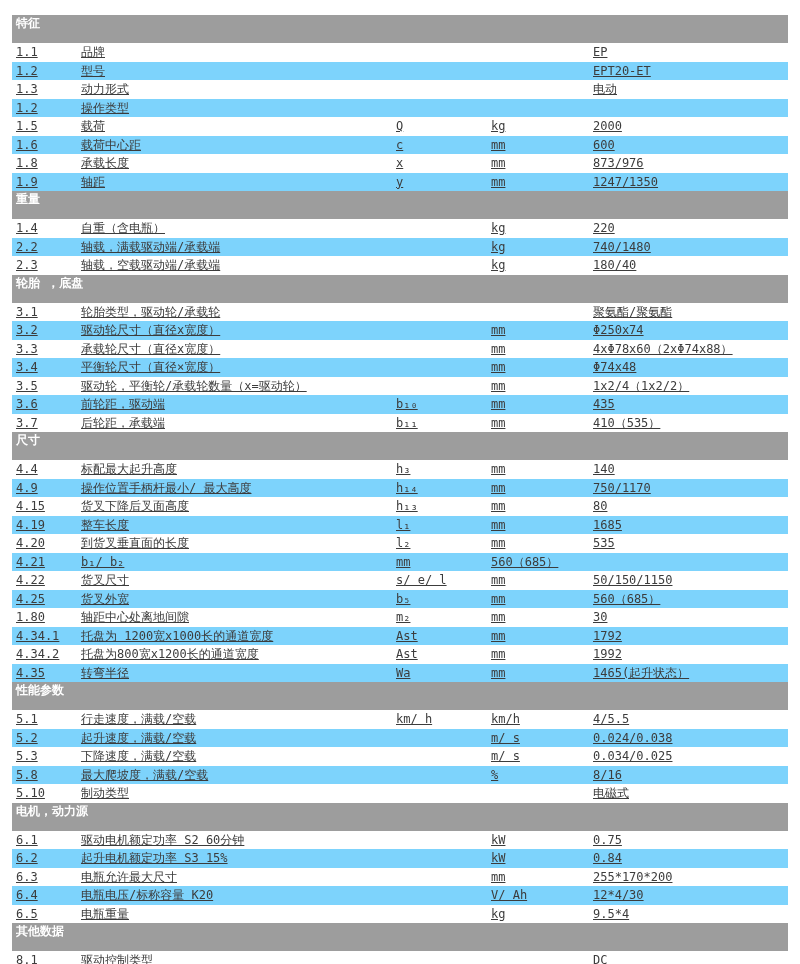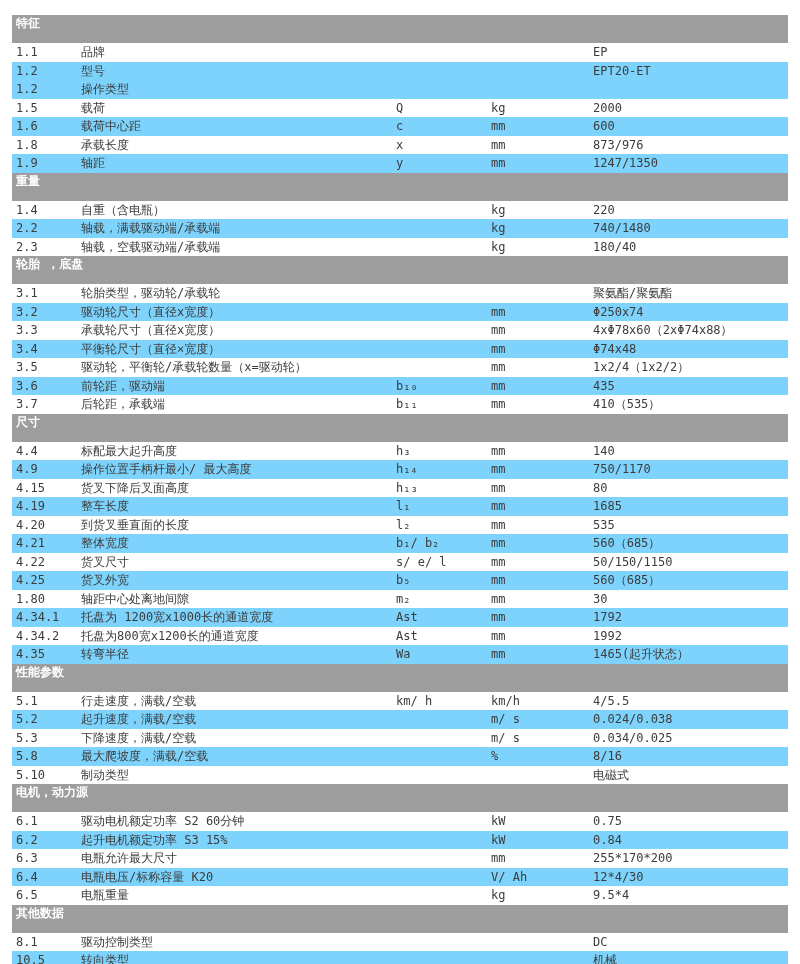--- a/index.html
+++ b/index.html
@@ -27,20 +27,21 @@
     overflow: hidden;
   }
   .row {
     height: 18.5px;
     line-height: 18.5px;
     display: grid;
     grid-template-columns: 65px 315px 95px 102px 1fr;
     padding-left: 4px;
     overflow: hidden;
     background: #ffffff;
+    text-decoration: underline;
   }
   .row.alt { background: #7dd3fc; }
   .c { white-space: nowrap; overflow: hidden; }
 </style>
 </head>
 <body>
 
 <div class="page">
   <div class="spec-table">
       <div class="sec">特征</div>
@@ -51,20 +52,27 @@
         <span class="c unit"></span>
         <span class="c val">EP</span>
       </div>
       <div class="row alt">
         <span class="c num">1.2</span>
         <span class="c desc">型号</span>
         <span class="c sym"></span>
         <span class="c unit"></span>
         <span class="c val">EPT20-ET</span>
       </div>
+      <div class="row">
+        <span class="c num">1.3</span>
+        <span class="c desc">动力形式</span>
+        <span class="c sym"></span>
+        <span class="c unit"></span>
+        <span class="c val">电动</span>
+      </div>
       <div class="row alt">
         <span class="c num">1.2</span>
         <span class="c desc">操作类型</span>
         <span class="c sym"></span>
         <span class="c unit"></span>
       </div>
       <div class="row">
         <span class="c num">1.5</span>
         <span class="c desc">载荷</span>
         <span class="c sym">Q</span>
@@ -195,21 +203,20 @@
       </div>
       <div class="row">
         <span class="c num">4.20</span>
         <span class="c desc">到货叉垂直面的长度</span>
         <span class="c sym">l₂</span>
         <span class="c unit">mm</span>
         <span class="c val">535</span>
       </div>
       <div class="row alt">
         <span class="c num">4.21</span>
-        <span class="c desc">整体宽度</span>
         <span class="c sym">b₁/ b₂</span>
         <span class="c unit">mm</span>
         <span class="c val">560（685）</span>
       </div>
       <div class="row">
         <span class="c num">4.22</span>
         <span class="c desc">货叉尺寸</span>
         <span class="c sym">s/ e/ l</span>
         <span class="c unit">mm</span>
         <span class="c val">50/150/1150</span>

